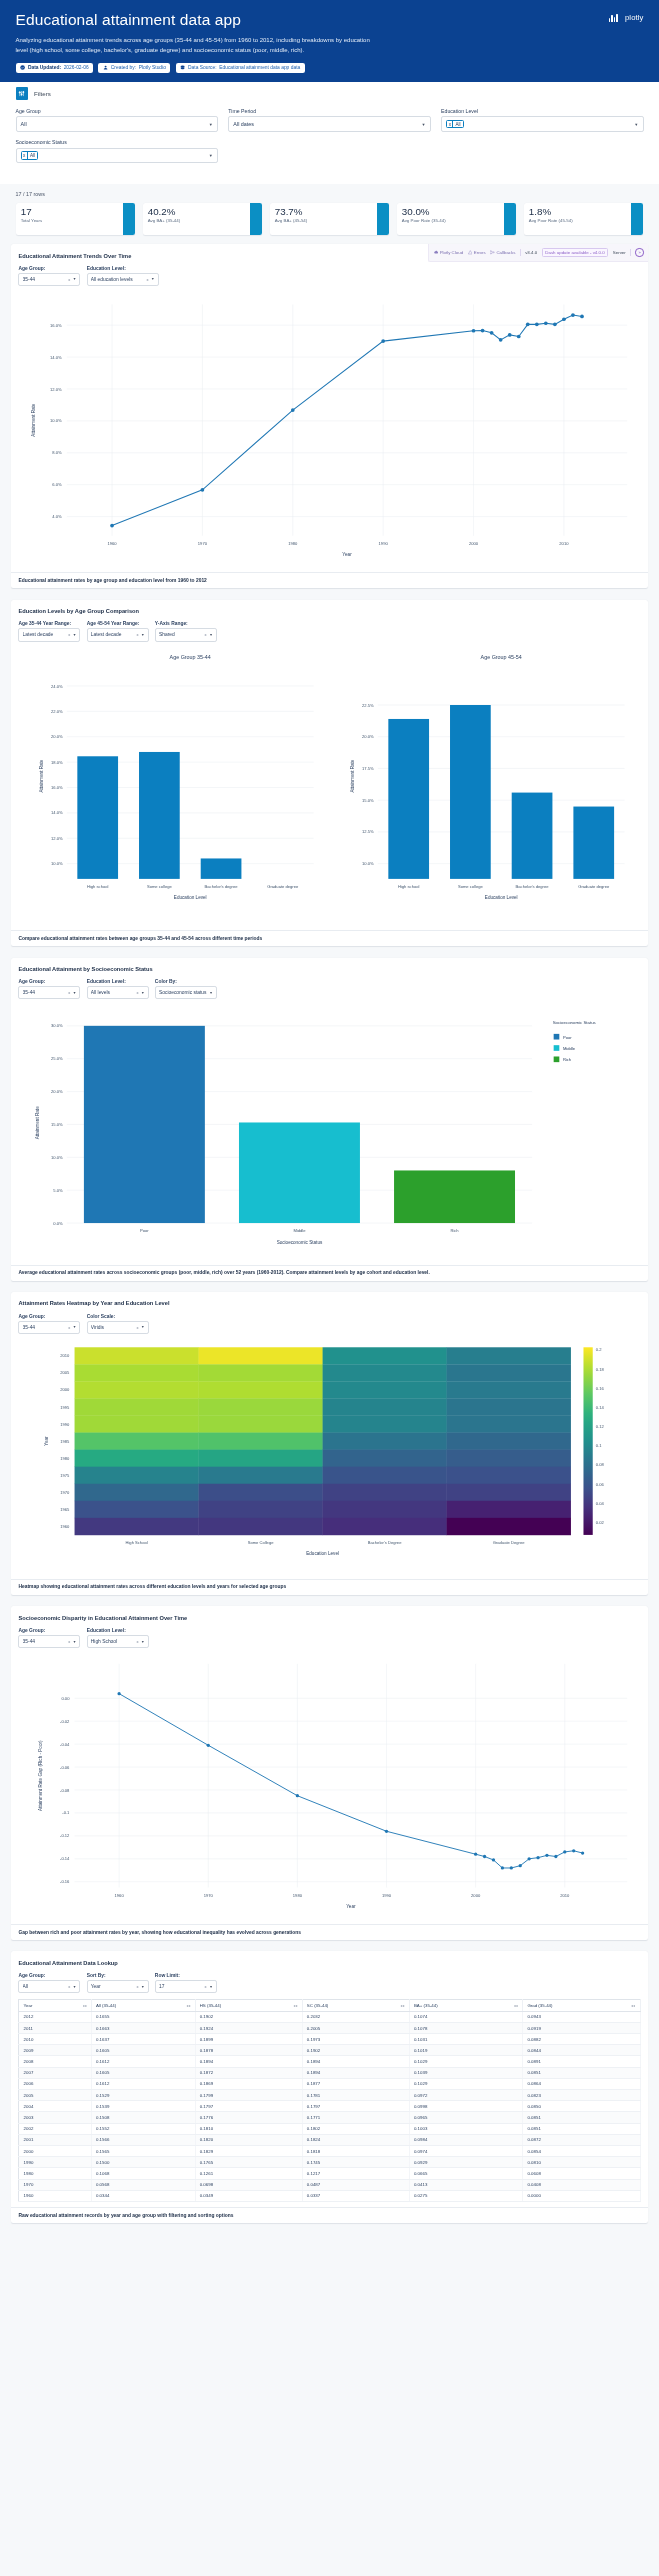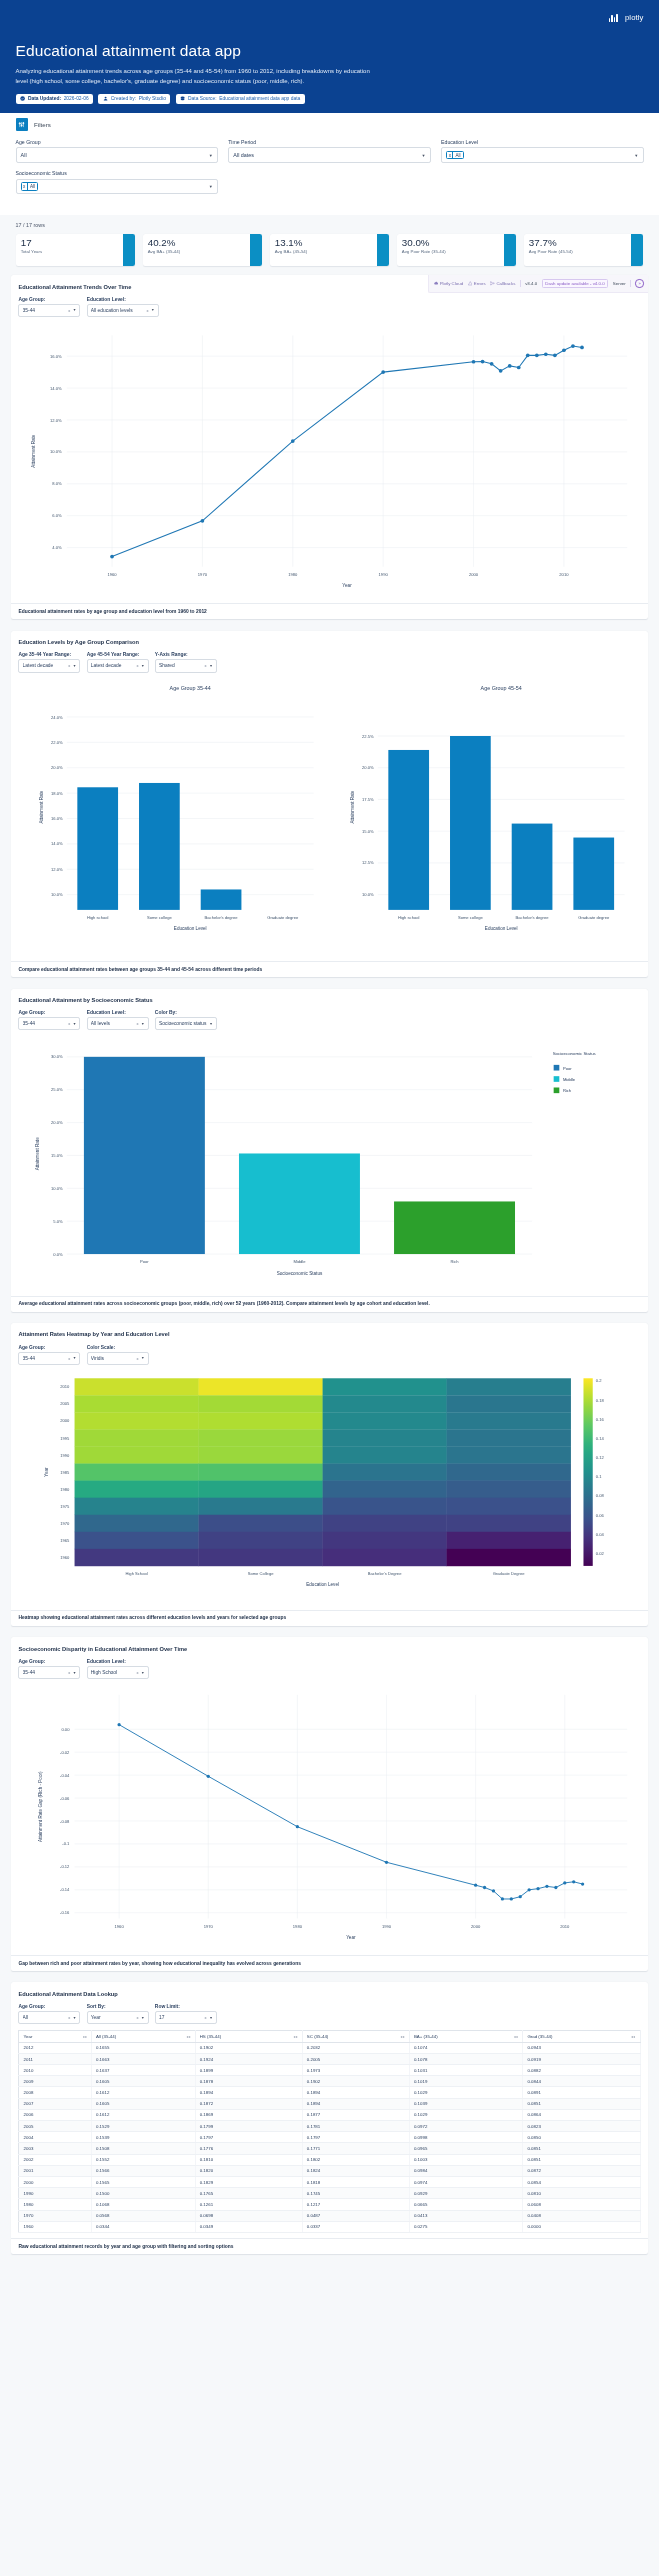--- a/index.html
+++ b/index.html
@@ -6,21 +6,21 @@
   body {
     width: 659px;
     font-family: "Liberation Sans", sans-serif;
     background: #f6f8fa;
     color: #2a3f5f;
     -webkit-font-smoothing: antialiased;
   }
 
   
   .hero { background: #0b4291; color: #fff; padding: 11.3px 15.5px 9.3px 15.5px; position: relative; }
-  .hero h1 { font-size: 15.5px; font-weight: 400; letter-spacing: 0.1px; margin-bottom: 7.2px; margin-top: 31px; }
+  .hero h1 { font-size: 15.5px; font-weight: 400; letter-spacing: 0.1px; margin-bottom: 7.2px; }
   .hero p { font-size: 6px; line-height: 1.55; max-width: 361px; color: #e3ecf8; }
   .badges { display: flex; gap: 5.2px; margin-top: 8.2px; flex-wrap: wrap; }
   .badge {
     background: #fff; border-radius: 2.1px; padding: 2.1px 4.6px;
     font-size: 4.9px; color: #1b5fb0; display: flex; align-items: center; gap: 2.6px;
     white-space: nowrap;
   }
   .badge b { color: #123a72; font-weight: 700; }
   .badge .ic { width: 5.2px; height: 5.2px; display: inline-block; fill: #0b4291; }
   .brandmark { position: absolute; right: 15.5px; top: 13.4px; display: flex; align-items: center; gap: 7px; }
@@ -246,35 +246,35 @@
       </div>
     <div class="kpi">
         <div class="body">
           <div class="val">40.2%</div>
           <div class="cap">Avg BA+ (35-44)</div>
         </div>
         <div class="accent"></div>
       </div>
     <div class="kpi">
         <div class="body">
-          <div class="val">13.1%</div>
+          <div class="val">73.7%</div>
           <div class="cap">Avg BA+ (45-54)</div>
         </div>
         <div class="accent"></div>
       </div>
     <div class="kpi">
         <div class="body">
           <div class="val">30.0%</div>
           <div class="cap">Avg Poor Rate (35-44)</div>
         </div>
         <div class="accent"></div>
       </div>
     <div class="kpi">
         <div class="body">
-          <div class="val">37.7%</div>
+          <div class="val">1.8%</div>
           <div class="cap">Avg Poor Rate (45-54)</div>
         </div>
         <div class="accent"></div>
       </div>
   </div>
 </div>
 
 <div class="panel">
   <div class="devtools">
     <span class="dt">

